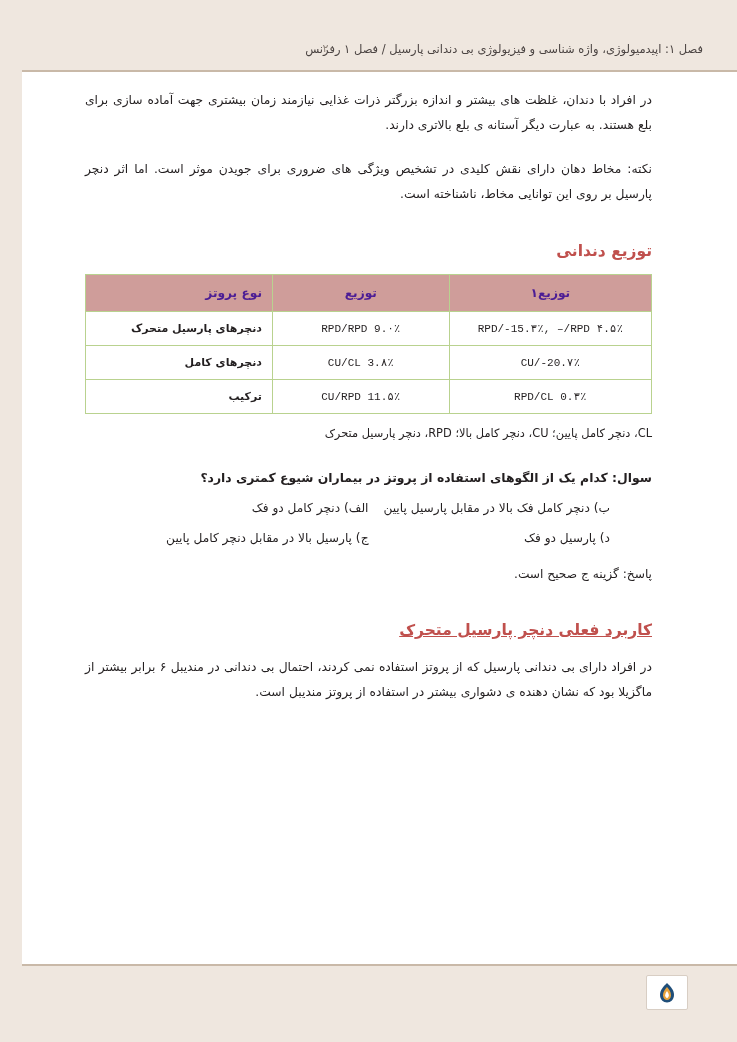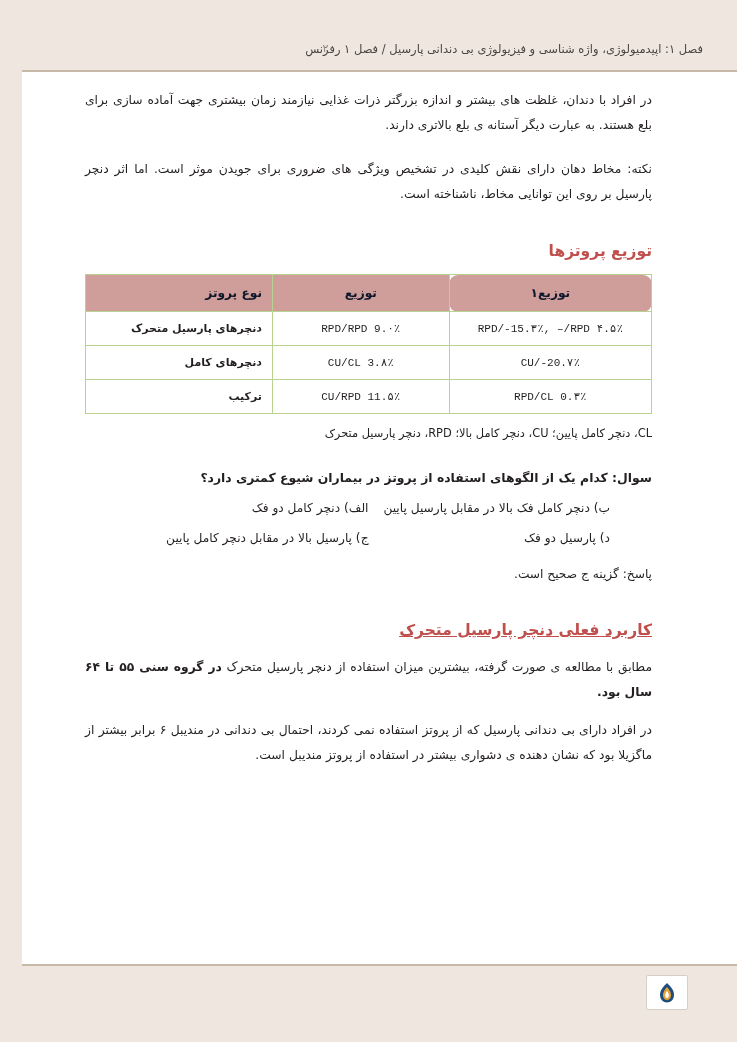--- a/index.html
+++ b/index.html
@@ -120,30 +120,30 @@
   
   table.proteza {
     border-collapse: collapse;
     width: 100%;
     margin-top: 6px;
     font-size: 12px;
     table-layout: fixed;
   }
   table.proteza th {
     background: #cf9d9a;
-    color: #0f172a;
+    color: #4c1d95;
     font-weight: bold;
     font-size: 12.2px;
     padding: 9px 10px;
     border: 1px solid #b9d28f;
     height: 18px;
   }
   table.proteza th.col-label { text-align: right; }
   table.proteza th.col-mid   { text-align: center; }
-  table.proteza th.col-right { text-align: center; border-radius: 9px; }
+  table.proteza th.col-right { text-align: center; }
 
   table.proteza td {
     border: 1px solid #b9d28f;
     padding: 10px 10px;
     font-size: 11px;
     color: #231f20;
   }
   td.rowlabel {
     text-align: right;
     font-weight: bold;
@@ -226,21 +226,21 @@
   <div class="header-rule"></div>
 
   <div class="header-title">فصل ۱: اپیدمیولوژی، واژه شناسی و فیزیولوژی بی دندانی پارسیل / فصل ۱ رفرنس</div>
   <div class="page-number">۲۰</div>
 
   <div class="content">
 
     <p class="para first">در افراد با دندان، غلظت های بیشتر و اندازه بزرگتر ذرات غذایی نیازمند زمان بیشتری جهت آماده سازی برای بلع هستند. به عبارت دیگر آستانه ی بلع بالاتری دارند.</p>
     <p class="para">نکته: مخاط دهان دارای نقش کلیدی در تشخیص ویژگی های ضروری برای جویدن موثر است. اما اثر دنچر پارسیل بر روی این توانایی مخاط، ناشناخته است.</p>
 
-    <h2 class="section-title">توزیع پروتزها</h2>
+    <h2 class="section-title">توزیع دندانی</h2>
 
     <table class="proteza">
       <thead>
         <tr>
           <th class="col-right" style="width:36%">توزیع۱</th>
           <th class="col-mid" style="width:31%">توزیع</th>
           <th class="col-label" style="width:33%">نوع پروتز</th>
         </tr>
       </thead>
       <tbody>
@@ -274,21 +274,20 @@
       <div class="choice-row">
         <div class="choice left">د) پارسیل دو فک</div>
         <div class="choice">ج) پارسیل بالا در مقابل دنچر کامل پایین</div>
       </div>
     </div>
 
     <div class="answer">پاسخ: گزینه ج صحیح است.</div>
 
     <h2 class="section-title second">کاربرد فعلی دنچر پارسیل متحرک</h2>
 
-    <p class="para"><span>مطابق با مطالعه ی صورت گرفته، بیشترین میزان استفاده از دنچر پارسیل متحرک </span><span class="bold-inline">در گروه سنی ۵۵ تا ۶۴ سال بود.</span></p>
 
     <p class="para">در افراد دارای بی دندانی پارسیل که از پروتز استفاده نمی کردند، احتمال بی دندانی در مندیبل ۶ برابر بیشتر از ماگزیلا بود که نشان دهنده ی دشواری بیشتر در استفاده از پروتز مندیبل است.</p>
 
   </div>
 
   <div class="footer-rule"></div>
   <div class="footer-band"></div>
 
   <div class="logo-box">
     <svg class="logo-flame" viewBox="0 0 20 22">

